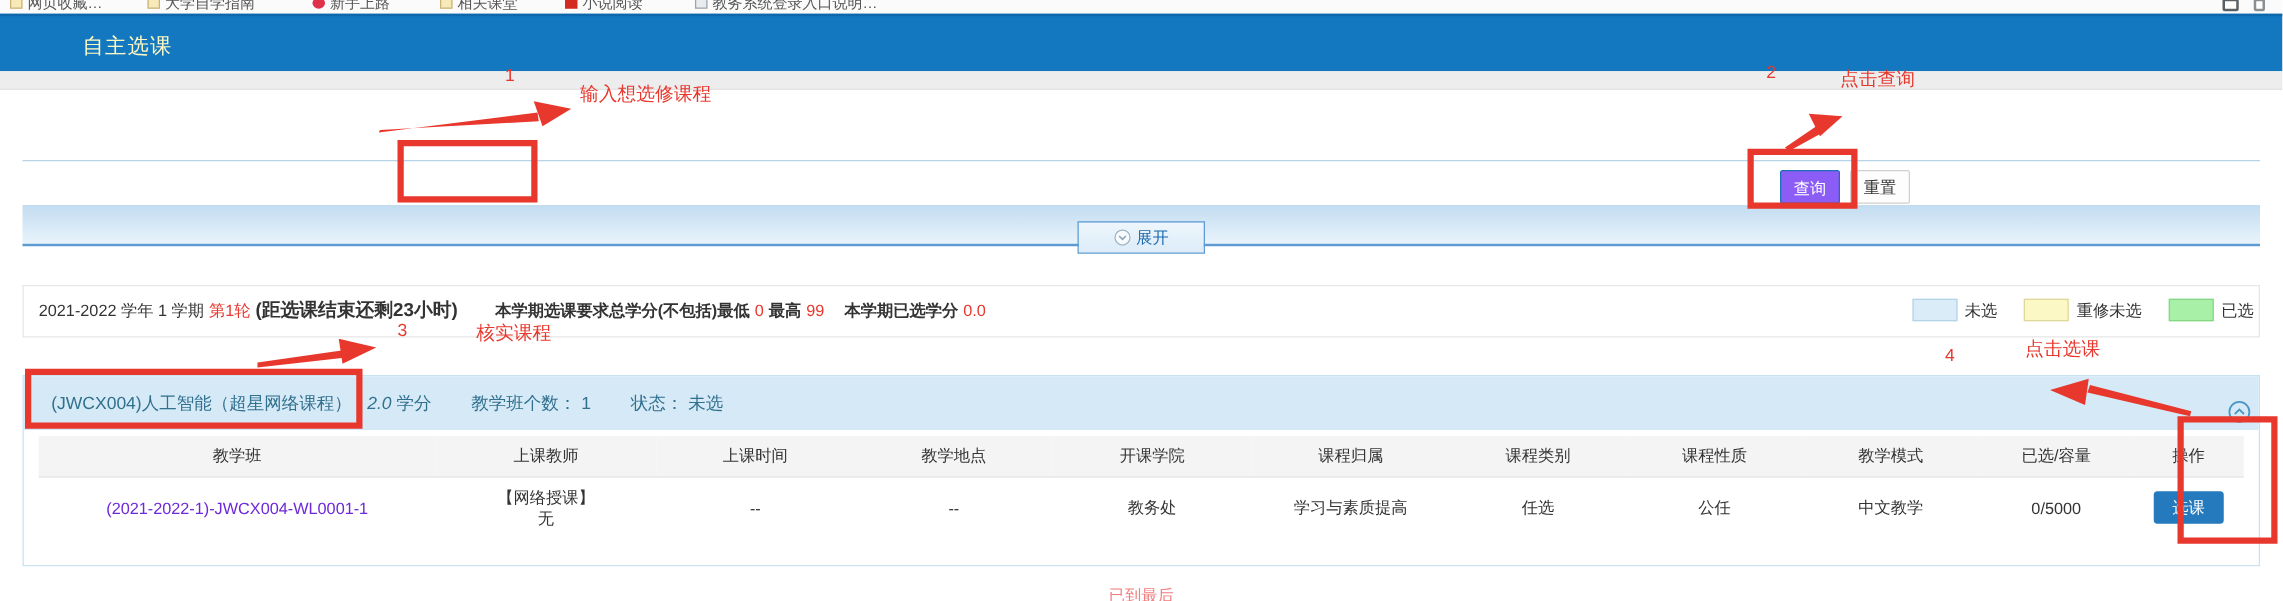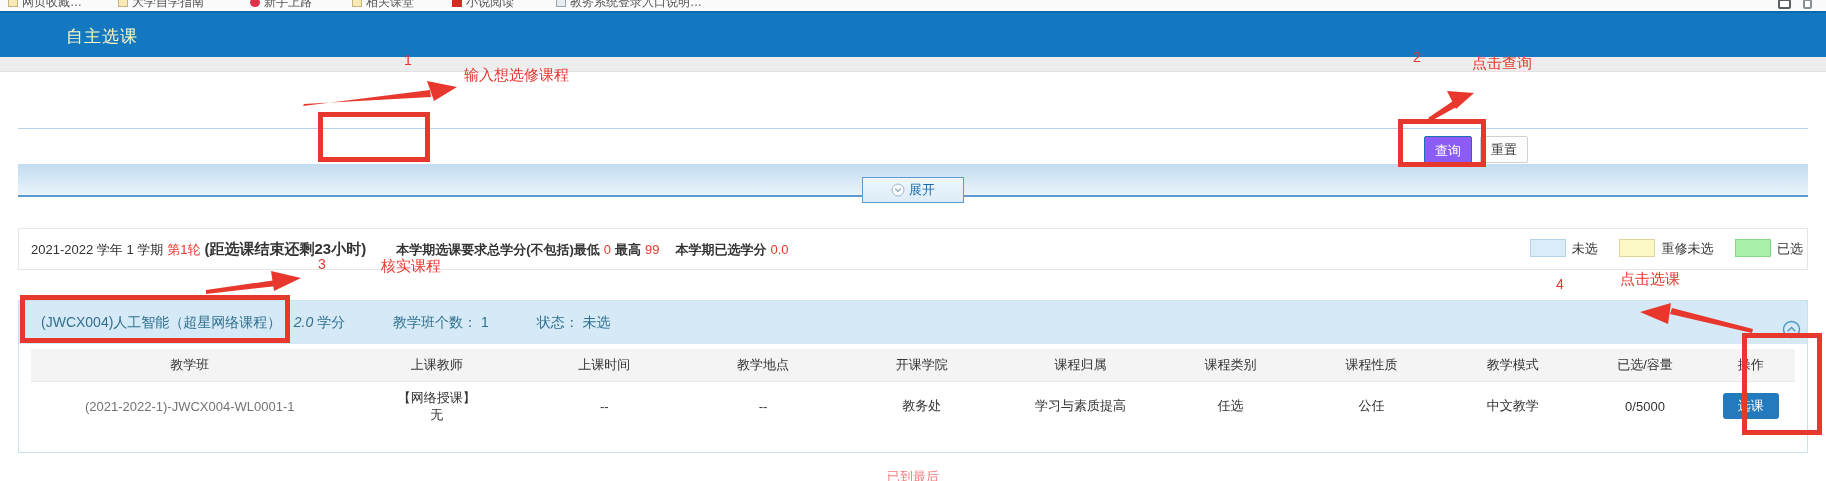--- a/index.html
+++ b/index.html
@@ -44,27 +44,27 @@
   .legend .sw { display:inline-block; width:36px; height:18px; vertical-align:-4px; margin:0 6px 0 18px; }
   .sw-unsel { background:#d9ecf7; border:1px solid #b3d4e8; }
   .sw-retake { background:#fbf8c5; border:1px solid #ddd79c; }
   .sw-sel { background:#a8f0a8; border:1px solid #84d884; }
 
   
   .course-panel { position:absolute; left:18px; top:300px; width:1790px; height:153px; background:#fff; border:1px solid #c9e2ef; }
   .course-head { height:43px; background:#d5eaf6; color:#31708f; font-size:14px; line-height:43px; position:relative; white-space:nowrap; }
   .course-head .title { margin-left:22px; }
   .course-head .credit { font-style:italic; }
-  .course-head .meta { margin-left:44px; }
+  .course-head .meta { margin-left:28px; }
   .collapse-icon { position:absolute; right:6px; top:12px; cursor:pointer; }
 
   table.classes { width:calc(100% - 24px); margin:5px 12px 0 12px; border-collapse:collapse; table-layout:fixed; }
   table.classes th { height:32px; background:#f4f4f4; font-weight:normal; font-size:13px; color:#333; border-bottom:1px solid #e8e8e8; }
   table.classes td { height:50px; text-align:center; font-size:13px; color:#333; background:#fff; }
-  td.link a { color:#737373; text-decoration:none; cursor:pointer; }
+  td.link a { color:#6d28d9; text-decoration:none; cursor:pointer; }
   .teacher-tag { display:block; line-height:17px; }
   .btn-select { display:inline-block; width:56px; height:26px; line-height:26px; background:#2579bd; color:#fff; border-radius:3px; text-align:center; cursor:pointer; }
 
   .end-text { position:absolute; left:0; top:468px; width:1826px; text-align:center; color:#f07c7c; font-size:13px; }
 
   
   .anno { position:absolute; color:#e8372d; z-index:9; }
   .anno-num { font-size:14px; }
   .anno-label { font-size:15px; }
   .red-rect { position:absolute; border:5px solid #e8372d; z-index:8; pointer-events:none; }

